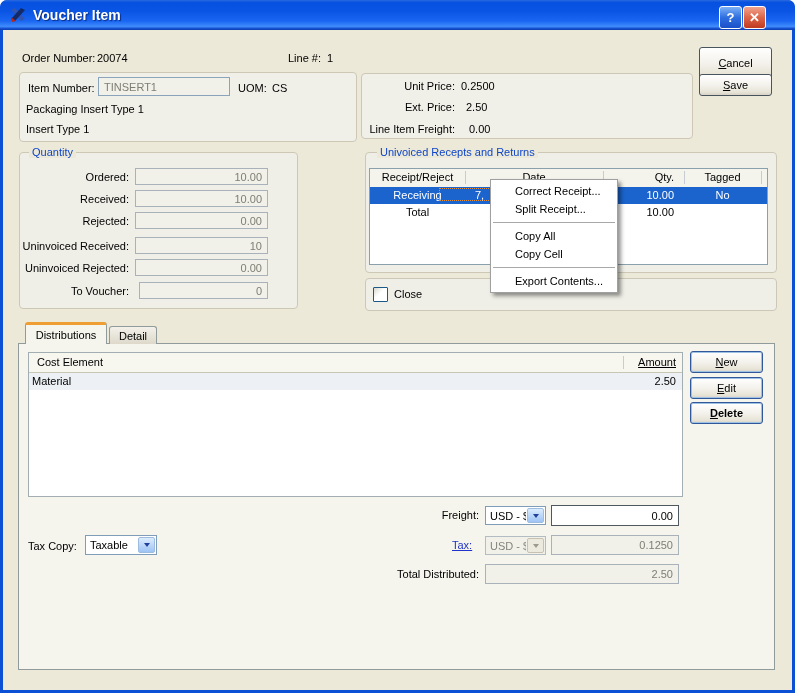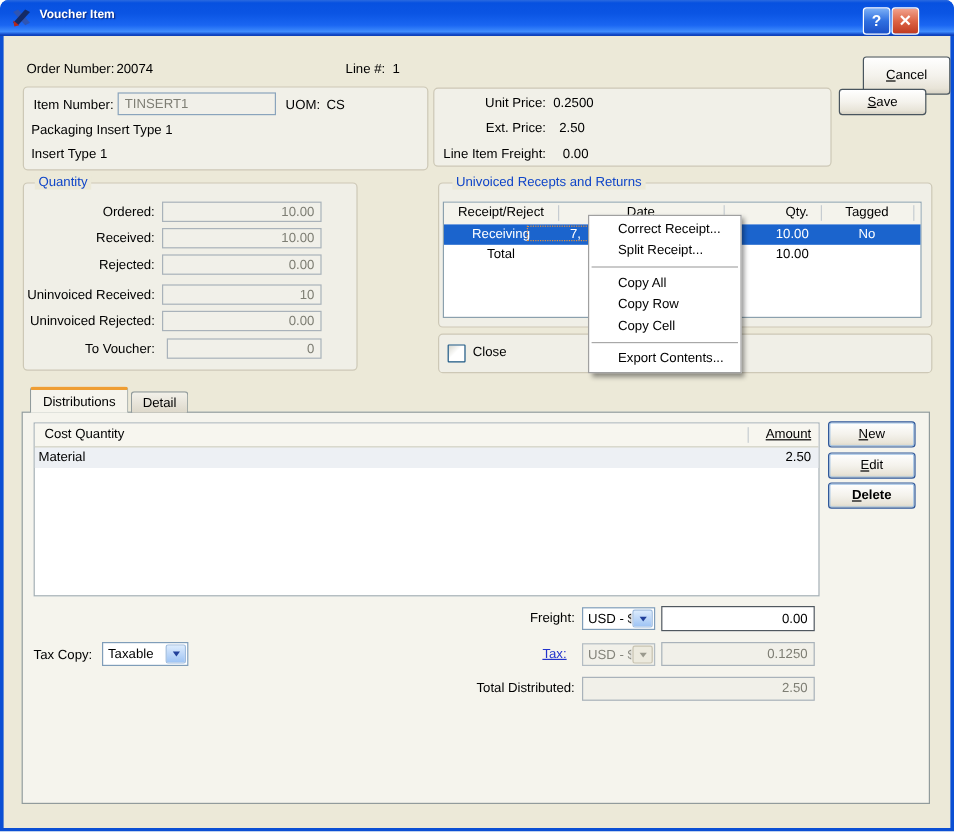--- a/index.html
+++ b/index.html
@@ -1,20 +1,20 @@
 <!DOCTYPE html>
 <html><head>
 <meta charset="utf-8">
 <style>
   html,body{margin:0;padding:0;background:#fff;}
   .screen{position:relative;width:795px;height:693px;font-family:"Liberation Sans",sans-serif;
           font-size:11px;color:#000;background:#0b4fd4;border-radius:7px 7px 0 0;overflow:hidden;}
   .titlebar{position:absolute;left:0;top:0;width:795px;height:30px;border-radius:7px 7px 0 0;
     background:linear-gradient(180deg,#2a6ae0 0%,#0751e0 8%,#0b55e4 38%,#1a66f2 70%,#3f8cfd 88%,#1048c8 96%,#0d3fb0 100%);}
-  .title{position:absolute;left:33px;top:7px;color:#fff;font-weight:bold;font-size:10px;
+  .title{position:absolute;left:33px;top:7px;color:#fff;font-weight:bold;font-size:14px;
          text-shadow:1px 1px 1px #0a2a80;white-space:nowrap;}
   .appicon{position:absolute;left:9px;top:6px;width:18px;height:18px;}
   .tbtn{position:absolute;top:6px;width:21px;height:21px;border:1px solid #fff;border-radius:3px;
         color:#fff;font-weight:bold;font-size:13px;display:flex;align-items:center;justify-content:center;}
   .helpb{left:719px;background:linear-gradient(180deg,#7cb0f6,#2f6fe0 50%,#1b50c8);}
   .closeb{left:743px;background:linear-gradient(180deg,#f2a38e,#dd6547 50%,#c03a20);}
   .client{position:absolute;left:3px;top:30px;width:789px;height:660px;background:#ece9d8;}
   .lbl{position:absolute;white-space:nowrap;}
   .lblr{position:absolute;white-space:nowrap;text-align:right;}
   .group{position:absolute;border:1px solid #cdc8b6;border-radius:4px;background:#f1f0e8;}
@@ -85,21 +85,21 @@
     <div class="tbtn closeb">✕</div>
   </div>
 
   <div class="client"></div>
 
   <div class="lbl" style="left:22px;top:52px;">Order Number:</div>
   <div class="lbl" style="left:97px;top:52px;">20074</div>
   <div class="lbl" style="left:288px;top:52px;">Line #:</div>
   <div class="lbl" style="left:327px;top:52px;">1</div>
 
-  <div class="btn" style="left:699px;top:47px;width:73px;height:32px;margin-left:20px;">
+  <div class="btn" style="left:699px;top:47px;width:73px;height:32px;">
     <span><span class="key">C</span><span>ancel</span></span>
   </div>
   <div class="btn" style="left:699px;top:74px;width:73px;height:22px;">
     <span><span class="key">S</span><span>ave</span></span>
   </div>
 
   <div class="group" style="left:19px;top:72px;width:336px;height:68px;"></div>
   <div class="lbl" style="left:28px;top:82px;">Item Number:</div>
   <div class="tb lft" style="left:98px;top:77px;width:132px;height:19px;border-color:#8aa4bc;">TINSERT1</div>
   <div class="lbl" style="left:238px;top:82px;">UOM:</div>
@@ -170,21 +170,21 @@
   <div class="panel"></div>
   <div class="tab-active">
     <span>Distributions</span>
   </div>
   <div class="tab-idle">
     <span>Detail</span>
   </div>
 
   <div class="ctable">
     <div class="chead">
-      <div class="hc" style="left:8px;top:3px;">Cost Quantity</div>
+      <div class="hc" style="left:8px;top:3px;">Cost Element</div>
       <div class="hc" style="right:6px;top:3px;text-align:right;text-decoration:underline;">Amount</div>
       <div class="hsep" style="left:594px;top:3px;"></div>
     </div>
     <div class="crow">
       <span style="position:absolute;left:3px;">Material</span>
       <span style="position:absolute;right:6px;">2.50</span>
     </div>
   </div>
 
   <div class="btn blue" style="left:690px;top:351px;width:73px;height:22px;">
@@ -224,19 +224,18 @@
   </div>
 
   <div class="lblr" style="left:379px;top:568px;width:100px;">Total Distributed:</div>
   <div class="tb" style="left:485px;top:564px;width:194px;height:20px;">2.50</div>
 
   <div class="menu">
     <div class="mitem">Correct Receipt...</div>
     <div class="mitem">Split Receipt...</div>
     <div class="msep"></div>
     <div class="mitem">Copy All</div>
-    <div class="mitem">Copy Row</div>
     <div class="mitem">Copy Cell</div>
     <div class="msep"></div>
     <div class="mitem">Export Contents...</div>
   </div>
 
 </div>
 
 </body></html>

